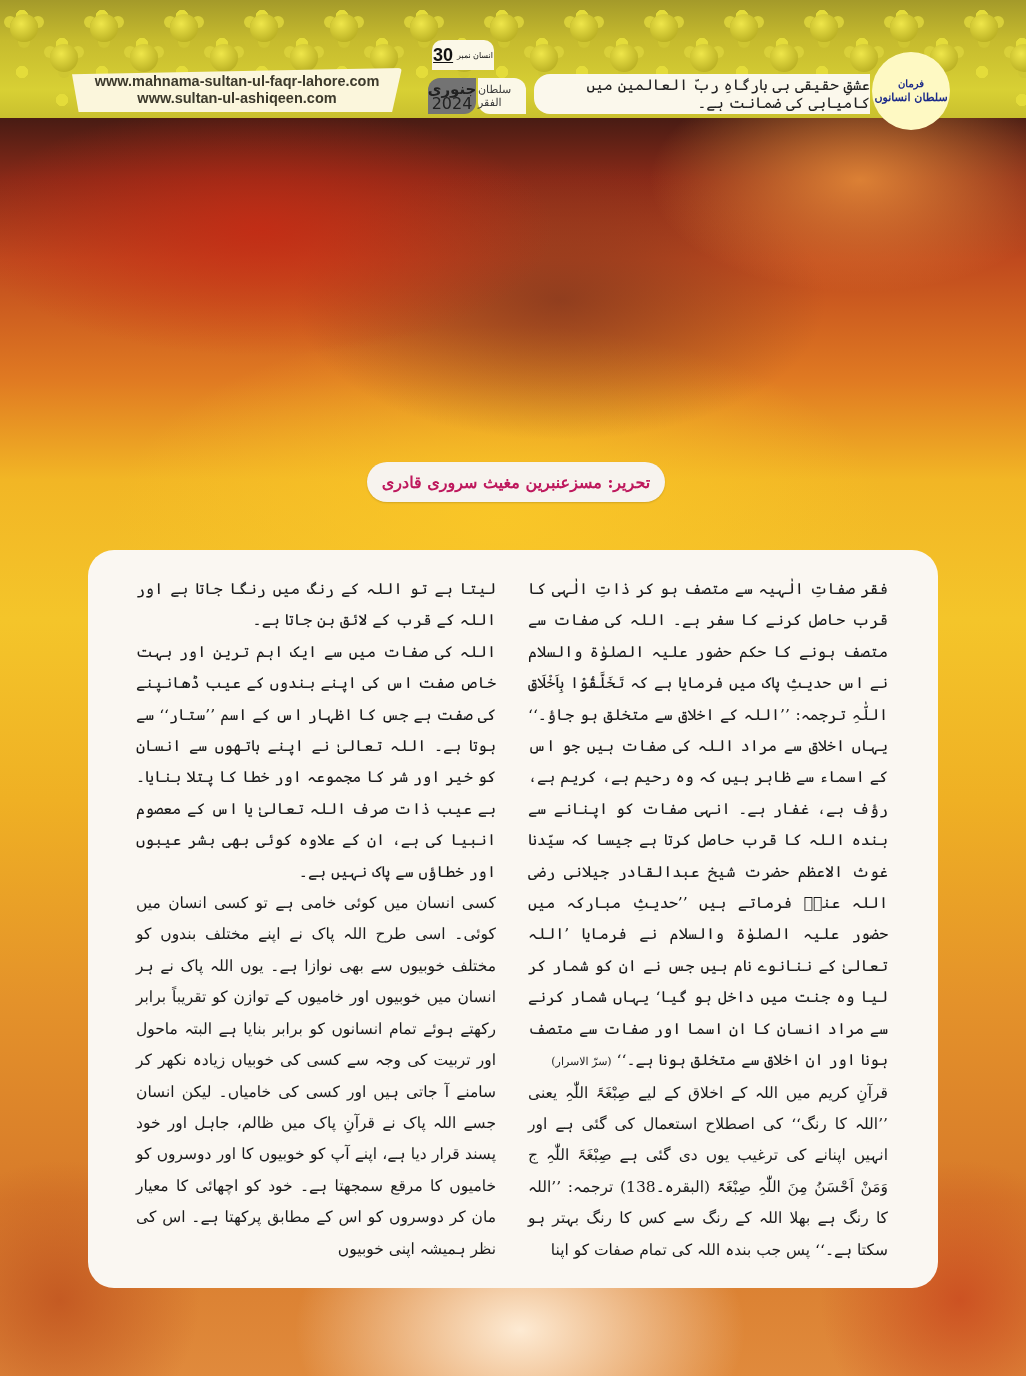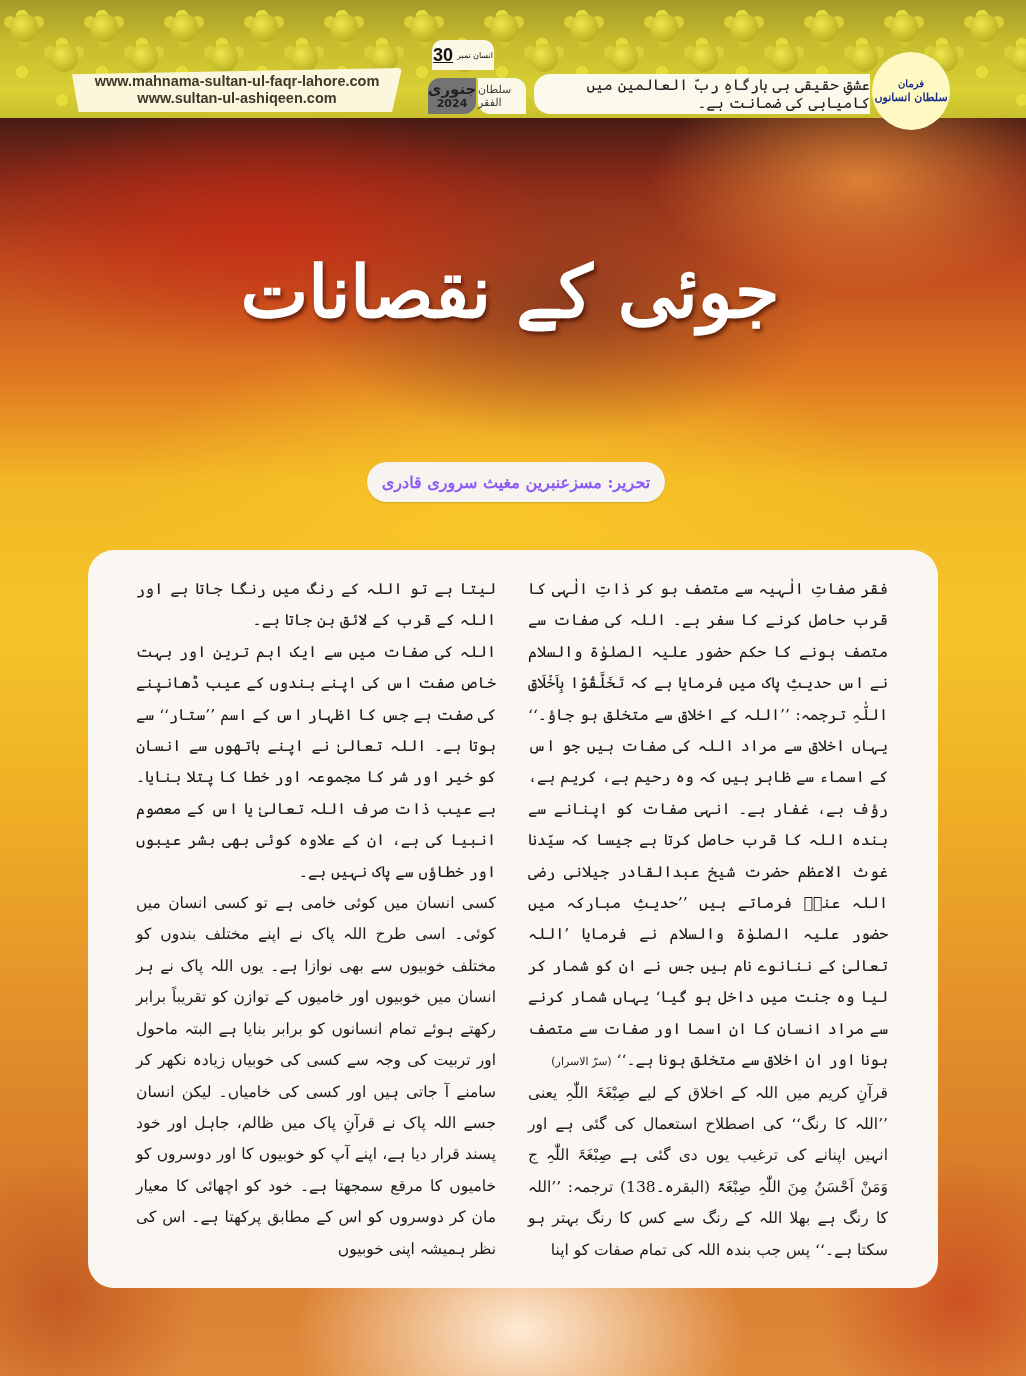--- a/index.html
+++ b/index.html
@@ -43,21 +43,21 @@
     display: flex; flex-direction: column; align-items: center; justify-content: center;
     font-family: "Liberation Sans", sans-serif; font-size: 14.5px; font-weight: bold; color: #3d3a2c; line-height: 17px;
   }
   .issue-box {
     position: absolute; left: 428px; top: 78px; width: 48px; height: 36px;
     background: #737373; border-radius: 12px 0 12px 0;
     display: flex; flex-direction: column; align-items: center; justify-content: center;
     color: #222; font-family: "DejaVu Sans", sans-serif;
   }
   .issue-box .month { font-size: 15px; font-weight: bold; line-height: 15px; }
-  .issue-box .year { font-size: 11px; font-weight: bold; line-height: 13px; }
+  .issue-box .year { font-size: 16px; font-weight: normal; line-height: 13px; }
   .page-no {
     position: absolute; left: 432px; top: 40px; width: 62px; height: 30px;
     background: #fbf8e8; border-radius: 10px 10px 0 0;
     display: flex; align-items: center; justify-content: center; gap: 4px;
     font-family: "Liberation Sans", sans-serif; color: #111;
   }
   .page-no .num { font-size: 18px; font-weight: bold; text-decoration: underline; }
   .page-no .lbl { font-size: 8px; }
   .logo-box {
     position: absolute; left: 478px; top: 78px; width: 48px; height: 36px;
@@ -85,21 +85,21 @@
     color: #ffffff; font-family: "DejaVu Serif", serif; font-weight: bold;
     text-shadow: 2px 3px 4px rgba(60,10,0,0.7);
   }
   .title .big { font-size: 120px; line-height: 130px; }
   .title .rest { font-size: 72px; line-height: 100px; padding-bottom: 8px; }
   
   .author {
     position: absolute; left: 367px; top: 462px; width: 298px; height: 40px;
     background: #f7f3ee; border-radius: 20px;
     display: flex; align-items: center; justify-content: center;
-    direction: rtl; color: #8b5cf6; font-family: "DejaVu Serif", serif; font-weight: bold; font-size: 16px;
+    direction: rtl; color: #be185d; font-family: "DejaVu Serif", serif; font-weight: bold; font-size: 16px;
     box-shadow: 0 1px 2px rgba(0,0,0,0.15);
   }
   
   .card {
     position: absolute; left: 88px; top: 550px; width: 850px; height: 738px;
     background: #faf7f2; border-radius: 26px;
   }
   .col {
     position: absolute; top: 24px; width: 360px;
     direction: rtl; text-align: justify; text-align-last: right;
@@ -170,21 +170,20 @@
 <div class="quote-box">
   <span>عشقِ حقیقی ہی بارگاہِ ربّ العالمین میں کامیابی کی ضمانت ہے۔</span>
 </div>
 
 <div class="badge-circle">
   <span class="l1">فرمان</span>
   <span class="l2">سلطان انسانوں</span>
 </div>
 
 <div class="title">
-  <span class="rest">جوئی کے نقصانات</span>
 </div>
 
 <div class="author">
   <span>تحریر: مسزعنبرین مغیث سروری قادری</span>
 </div>
 
 <div class="card">
   <div class="col col-right">
     <p><span>فقر صفاتِ الٰہیہ سے متصف ہو کر ذاتِ الٰہی کا قرب حاصل کرنے کا سفر ہے۔ اللہ کی صفات سے متصف ہونے کا حکم حضور علیہ الصلوٰۃ والسلام نے اس حدیثِ پاک میں فرمایا ہے کہ تَخَلَّقُوْا بِاَخْلَاقِ اللّٰہِ ترجمہ: ’’اللہ کے اخلاق سے متخلق ہو جاؤ۔‘‘ یہاں اخلاق سے مراد اللہ کی صفات ہیں جو اس کے اسماء سے ظاہر ہیں کہ وہ رحیم ہے، کریم ہے، رؤف ہے، غفار ہے۔ انہی صفات کو اپنانے سے بندہ اللہ کا قرب حاصل کرتا ہے جیسا کہ سیّدنا غوث الاعظم حضرت شیخ عبدالقادر جیلانی رضی اللہ عنہٗ فرماتے ہیں ’’حدیثِ مبارکہ میں حضور علیہ الصلوٰۃ والسلام نے فرمایا ’اللہ تعالیٰ کے ننانوے نام ہیں جس نے ان کو شمار کر لیا وہ جنت میں داخل ہو گیا‘ یہاں شمار کرنے سے مراد انسان کا ان اسما اور صفات سے متصف ہونا اور ان اخلاق سے متخلق ہونا ہے۔‘‘</span> <span class="cite">(سرّ الاسرار)</span></p>
     <p>قرآنِ کریم میں اللہ کے اخلاق کے لیے صِبْغَۃَ اللّٰہِ یعنی ’’اللہ کا رنگ‘‘ کی اصطلاح استعمال کی گئی ہے اور انہیں اپنانے کی ترغیب یوں دی گئی ہے صِبْغَۃَ اللّٰہِ ج وَمَنْ اَحْسَنُ مِنَ اللّٰہِ صِبْغَۃً (البقرہ۔138) ترجمہ: ’’اللہ کا رنگ ہے بھلا اللہ کے رنگ سے کس کا رنگ بہتر ہو سکتا ہے۔‘‘ پس جب بندہ اللہ کی تمام صفات کو اپنا</p>

